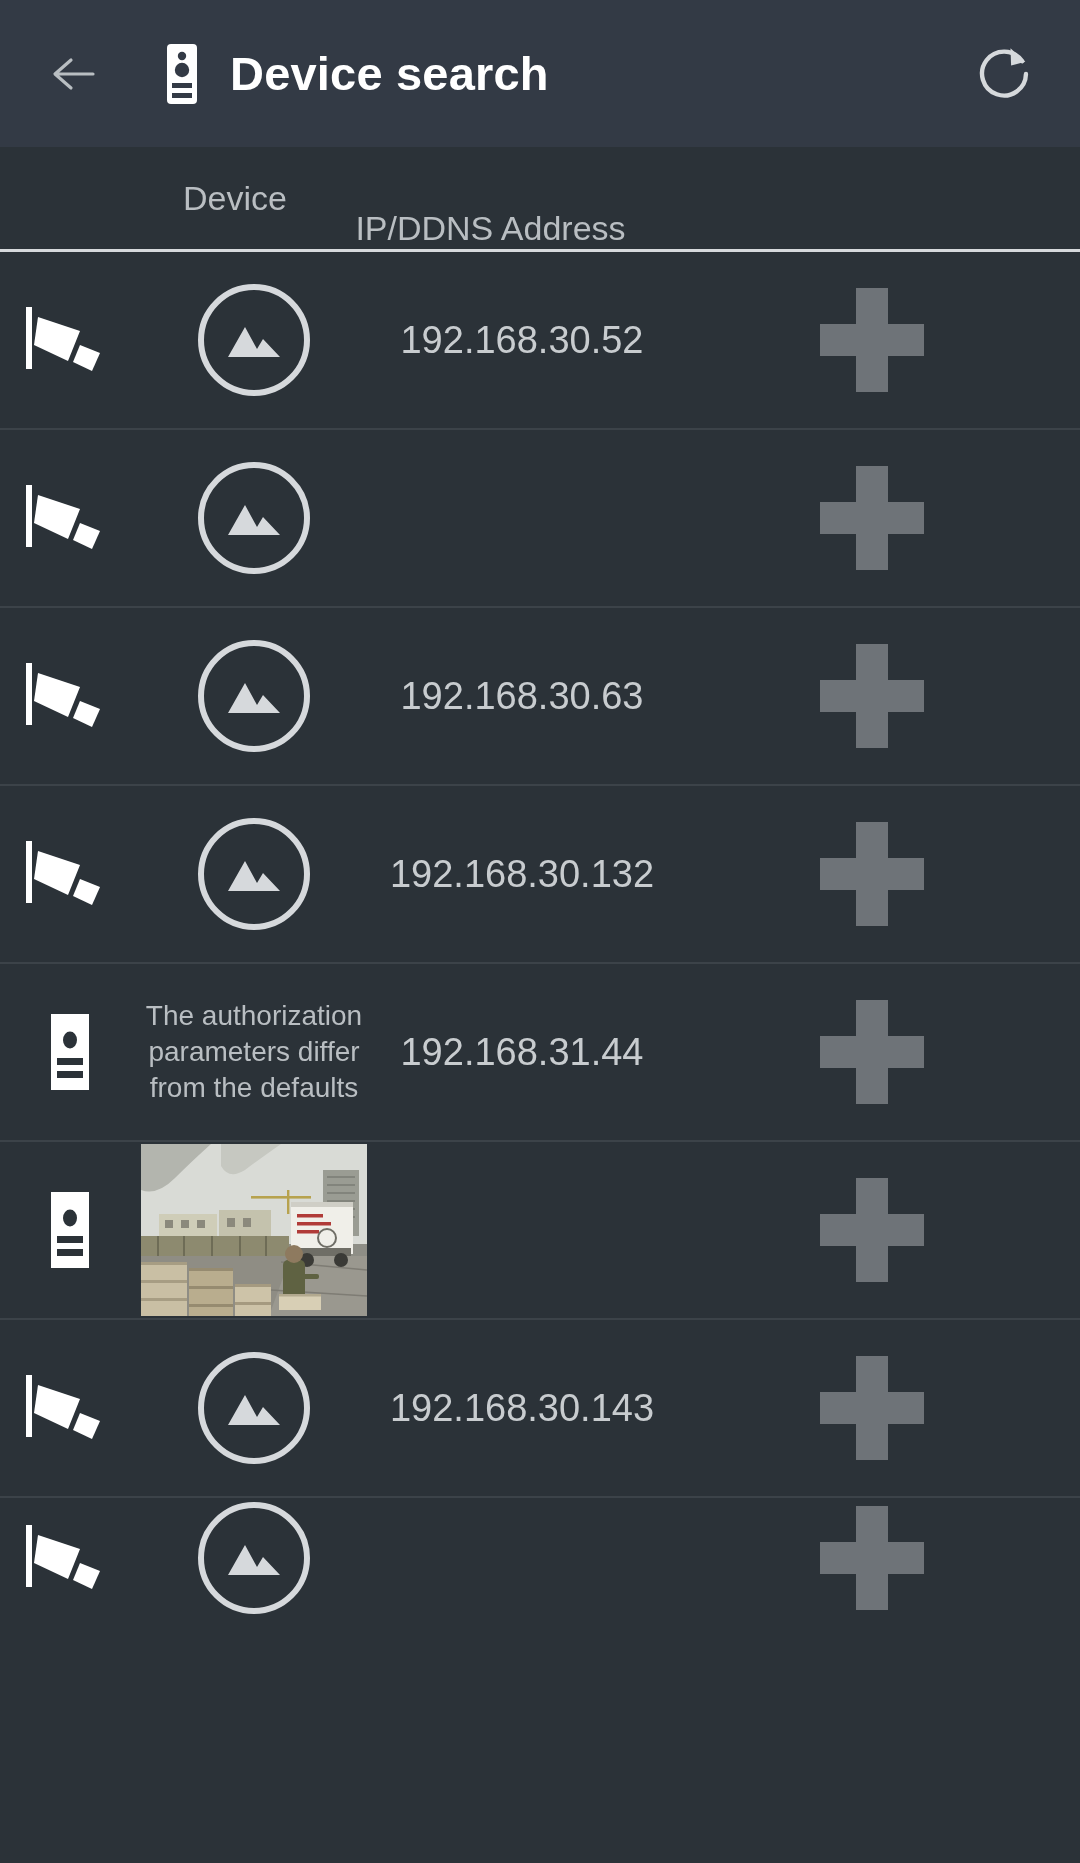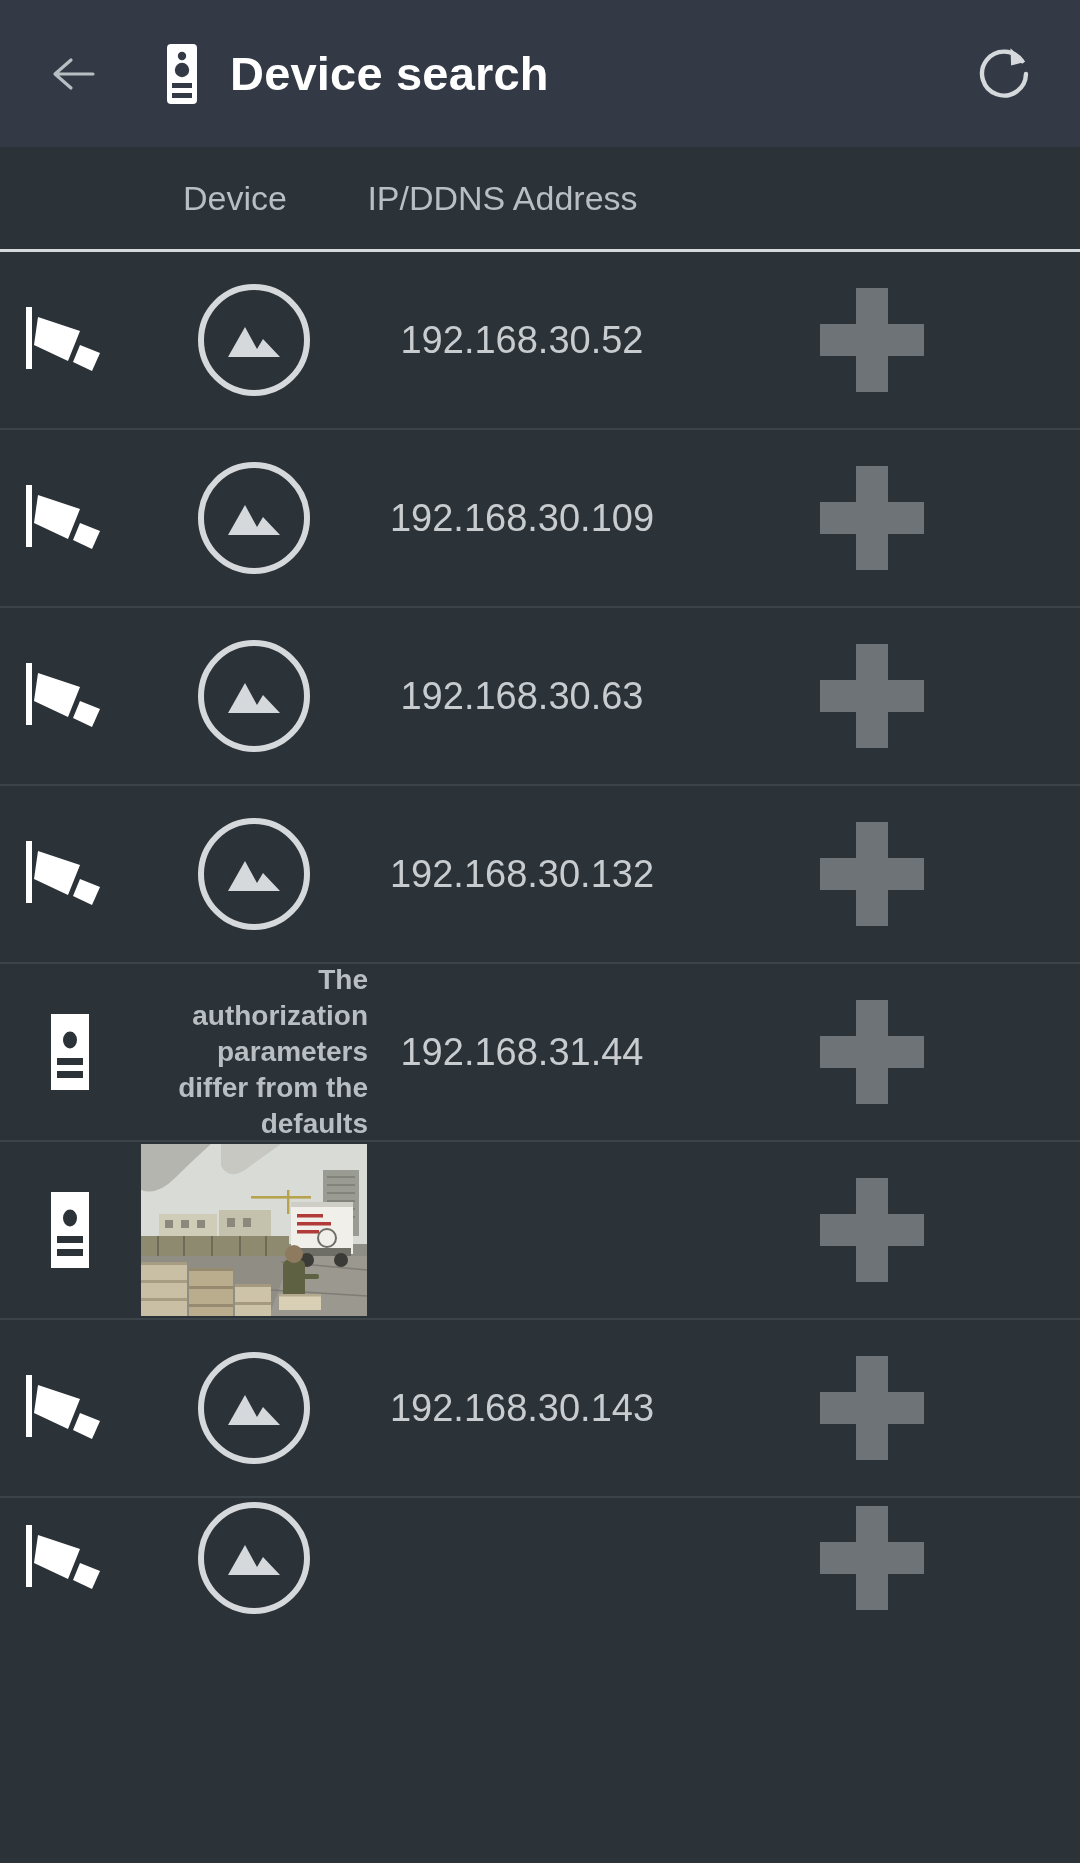--- a/index.html
+++ b/index.html
@@ -57,21 +57,21 @@
   }
   .col-head .ch {
     position: absolute;
     top: 50%;
     transform: translateY(-50%);
     color: #b9bec2;
     font-size: 34px;
     white-space: nowrap;
   }
   .ch-device { left: 0; width: 470px; text-align: center; }
-  .ch-ip     { left: 340px; width: 325px; text-align: center; }
+  .ch-ip     { left: 328px; width: 325px; text-align: center; margin-top: 30px; }
 
   
   .list { background: #fde047; }
   .row {
     position: relative;
     height: 178px;
     border-bottom: 2px solid #3c4349;
     background: #2b3238;
   }
   .row.clipped { height: 120px; border-bottom: none; overflow: hidden; }
@@ -89,23 +89,22 @@
     display: flex; align-items: center; justify-content: center;
   }
   .cell-label {
     position: absolute;
     left: 138px; top: 0;
     width: 232px; height: 100%;
     display: flex; align-items: center; justify-content: center;
     color: #b9bec2;
     font-size: 28px;
     line-height: 1.28;
-    text-align: right;
+    text-align: center;
     padding: 16px 2px;
-    font-weight: bold;
   }
   .cell-ip {
     position: absolute;
     left: 372px; top: 0;
     width: 300px; height: 100%;
     display: flex; align-items: center; justify-content: center;
     color: #c8cccf;
     font-size: 38px;
     white-space: nowrap;
   }
@@ -209,21 +208,20 @@
         <path d="M14 16 L56 30 L44 60 L10 44 Z" fill="#ffffff"></path>
         <path d="M56 44 L76 52 L68 70 L49 61 Z" fill="#ffffff"></path>
       </svg>
     </div>
     <div class="cell-thumb">
       <svg class="circ-ph" viewBox="0 0 118 118">
         <circle cx="59" cy="59" r="53" fill="none" stroke="#d6d9dc" stroke-width="6"></circle>
         <path d="M33 76 L50 46 L62 68 L68 58 L85 76 Z" fill="#d6d9dc"></path>
       </svg>
     </div>
-    <div class="cell-ip">192.168.30.109</div>
     <div class="cell-add">
       <span class="plus"></span>
     </div>
   </div>
 
   <div class="row">
     <div class="cell-devicon">
       <svg class="cam-icon" viewBox="0 0 92 78">
         <rect x="2" y="6" width="6" height="62" fill="#ffffff"></rect>
         <path d="M14 16 L56 30 L44 60 L10 44 Z" fill="#ffffff"></path>

